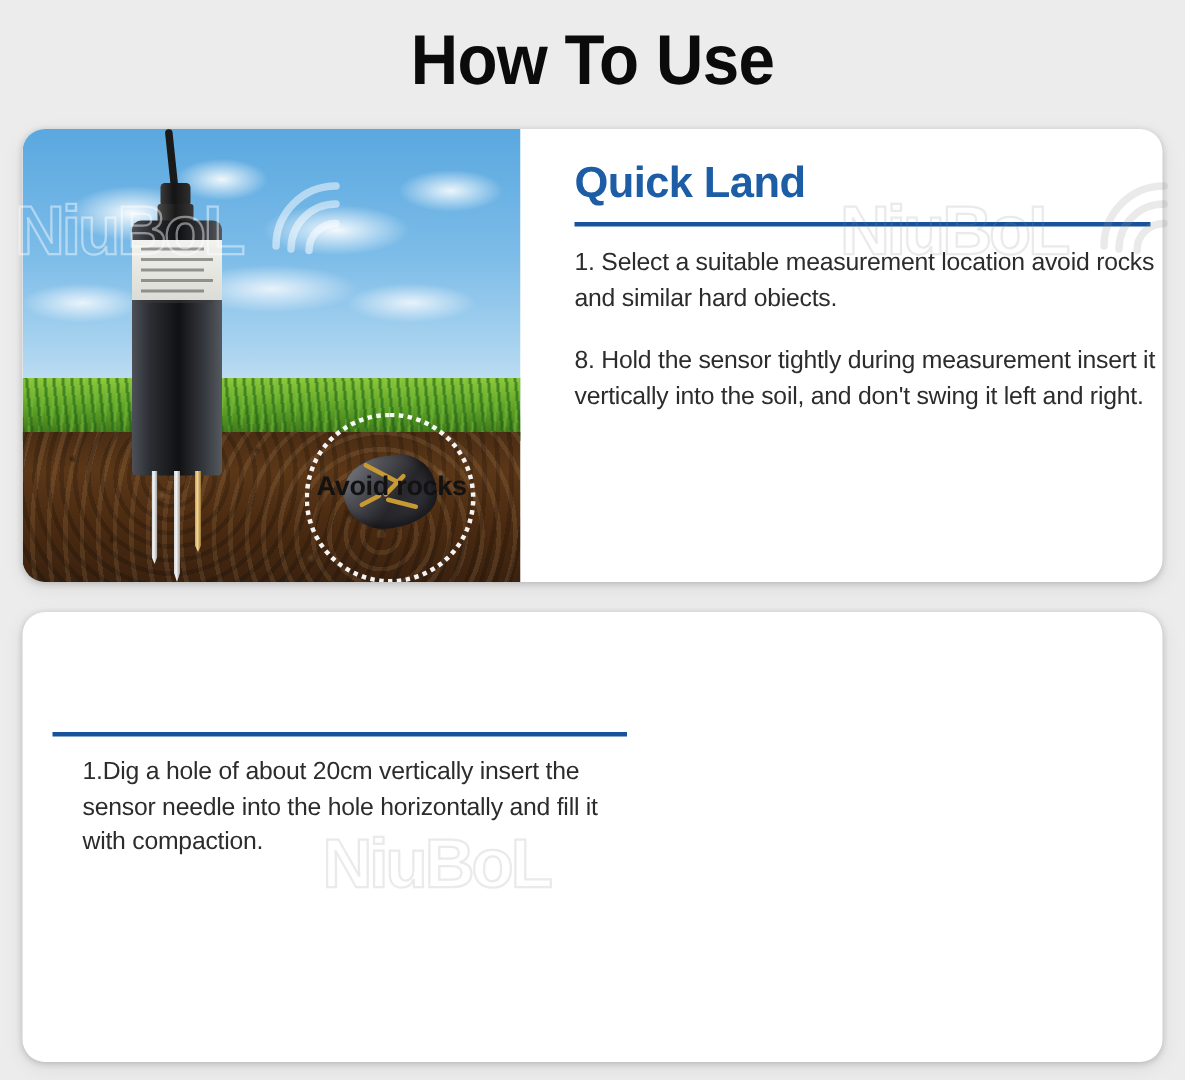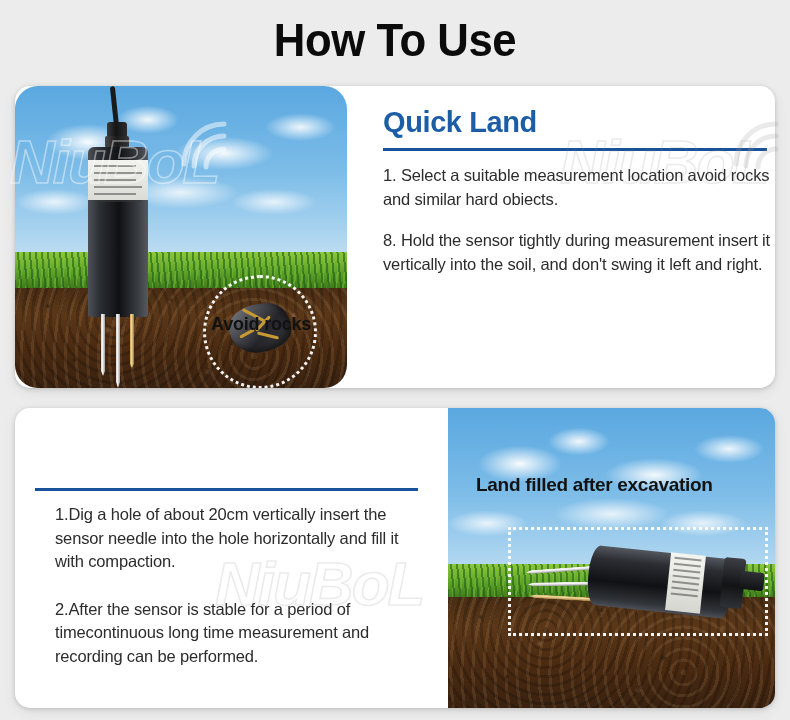--- a/index.html
+++ b/index.html
@@ -28,21 +28,21 @@
     position:absolute;background:#ffffff;
     border-radius:15px;
     box-shadow:0 1px 4px rgba(0,0,0,.17), 0 4px 14px rgba(0,0,0,.07);
     overflow:hidden;
   }
   #card-top{left:15px;top:86px;width:760px;height:302px;}
   #card-bottom{left:15px;top:408px;width:760px;height:300px;}
 
   
   .photo{position:absolute;top:0;height:100%;overflow:hidden;}
-  #photo-top{left:0;width:332px;border-radius:23px;}
+  #photo-top{left:0;width:332px;}
   #photo-bottom{right:0;width:327px;}
 
   .sky{
     position:absolute;left:0;top:0;width:100%;height:62%;
     background:
       radial-gradient(ellipse 60px 26px at 22% 30%, rgba(255,255,255,.95), rgba(255,255,255,0) 70%),
       radial-gradient(ellipse 44px 20px at 40% 18%, rgba(255,255,255,.9), rgba(255,255,255,0) 70%),
       radial-gradient(ellipse 70px 24px at 63% 36%, rgba(255,255,255,.92), rgba(255,255,255,0) 70%),
       radial-gradient(ellipse 50px 20px at 86% 22%, rgba(255,255,255,.88), rgba(255,255,255,0) 70%),
       radial-gradient(ellipse 80px 22px at 50% 57%, rgba(255,255,255,.8), rgba(255,255,255,0) 72%),
@@ -167,24 +167,24 @@
     font-size:16.5px;line-height:23.5px;margin:0 0 18px 0;
     font-family:"Liberation Sans","DejaVu Sans",sans-serif;
     letter-spacing:-.15px;
   }
   #body-buried .step{margin-bottom:24px;margin-left:20px;}
 
   
   .wm{
     position:absolute;pointer-events:none;user-select:none;
     font-family:"Liberation Sans","DejaVu Sans",sans-serif;
-    font-weight:bold;font-style:italic;
+    font-weight:bold;
     color:transparent;
     -webkit-text-stroke:1.5px rgba(140,140,140,.18);
-    font-size:62px;letter-spacing:-2px;white-space:nowrap;
+    font-size:46px;letter-spacing:-2px;white-space:nowrap;
   }
   .wm.on-photo{-webkit-text-stroke:1.5px rgba(255,255,255,.45);}
   #wm-top-left{left:10px;top:126px;}
   #wm-top-right{left:560px;top:126px;}
   #wm-bottom{left:215px;top:548px;}
   .wm-arc{position:absolute;pointer-events:none;}
 </style>
 </head>
 <body>
 
@@ -236,51 +236,23 @@
       </div>
     </div>
   </div>
 
   <div class="card" id="card-bottom">
 
     <div class="panel" id="panel-buried">
       <div class="panel-rule" id="rule-buried"></div>
       <div class="panel-body" id="body-buried">
         <p class="step">1.Dig a hole of about 20cm vertically insert the sensor needle into the hole horizontally and fill it with compaction.</p>
-        <p class="step">2.After the sensor is stable for a period of timecontinuous long time measurement and recording can be performed.</p>
       </div>
     </div>
 
-    <div class="photo" id="photo-bottom">
-      <div class="sky"></div>
-      <div class="grass"></div>
-      <div class="soil"></div>
-
-      <div class="dash-rect"></div>
-
-      <div class="sensor-h">
-        <div class="sh-needle sh-nd1"></div>
-        <div class="sh-needle sh-nd2"></div>
-        <div class="sh-needle sh-nd3"></div>
-        <div class="sh-body"></div>
-        <div class="sh-band">
-          <i></i>
-            <i></i>
-            <i></i>
-            <i></i>
-            <i></i>
-            <i></i>
-            <i></i>
-        </div>
-        <div class="sh-cap"></div>
-        <div class="sh-plug"></div>
-      </div>
-
-      <div class="photo-caption" id="caption-land-filled">Land filled after excavation</div>
-    </div>
   </div>
 
   <div class="wm on-photo" id="wm-top-left">NiuBoL</div>
   <div class="wm" id="wm-top-right">NiuBoL</div>
   <div class="wm" id="wm-bottom">NiuBoL</div>
 
   <svg class="wm-arc" style="left:178px;top:120px;" width="70" height="52">
     <g fill="none" stroke="rgba(255,255,255,.5)" stroke-width="5" stroke-linecap="round">
       <path d="M6 44 A40 40 0 0 1 46 4"></path>
       <path d="M16 46 A30 30 0 0 1 46 16"></path>

